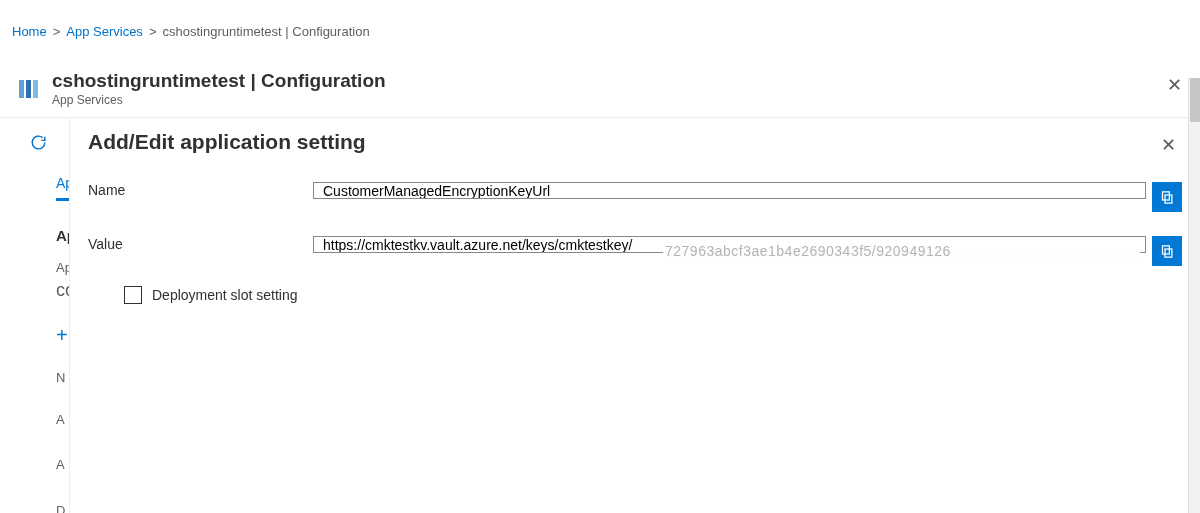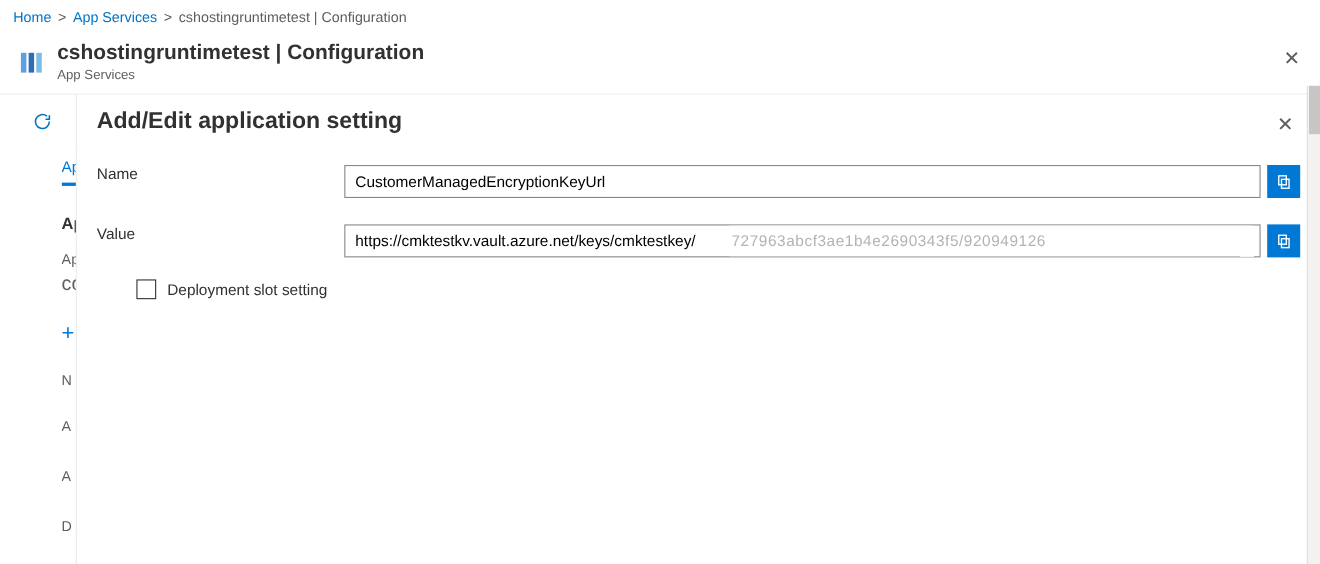--- a/index.html
+++ b/index.html
@@ -10,21 +10,21 @@
       background: #ffffff;
       width: 1200px;
       height: 513px;
       overflow: hidden;
       position: relative;
     }
     
     .breadcrumb {
       display: flex;
       align-items: center;
-      padding: 8px 12px;
+      padding: 24px 12px;
       font-size: 13px;
       border-bottom: 1px solid transparent;
     }
     .breadcrumb a { color: #0072c6; text-decoration: none; cursor: pointer; }
     .breadcrumb .sep { margin: 0 6px; color: #605e5c; }
     .breadcrumb .current { color: #605e5c; }
     
     .header {
       display: flex;
       align-items: center;
@@ -105,21 +105,21 @@
       display: flex; align-items: flex-start; margin-bottom: 24px;
     }
     .form-row label {
       flex: 0 0 225px; font-size: 14px; color: #323130;
     }
     .form-row .field {
       flex: 1; display: flex; align-items: stretch; gap: 6px;
     }
     .form-row input[type="text"] {
       flex: 1;
-      height: 30px;
+      height: 17px;
       border: 1px solid #8a8886;
       padding: 0 9px;
       font-size: 14px;
       font-family: inherit;
       outline: none;
     }
     .copy-btn {
       width: 30px; height: 30px;
       background: #0078d4;
       display: flex; align-items: center; justify-content: center;

